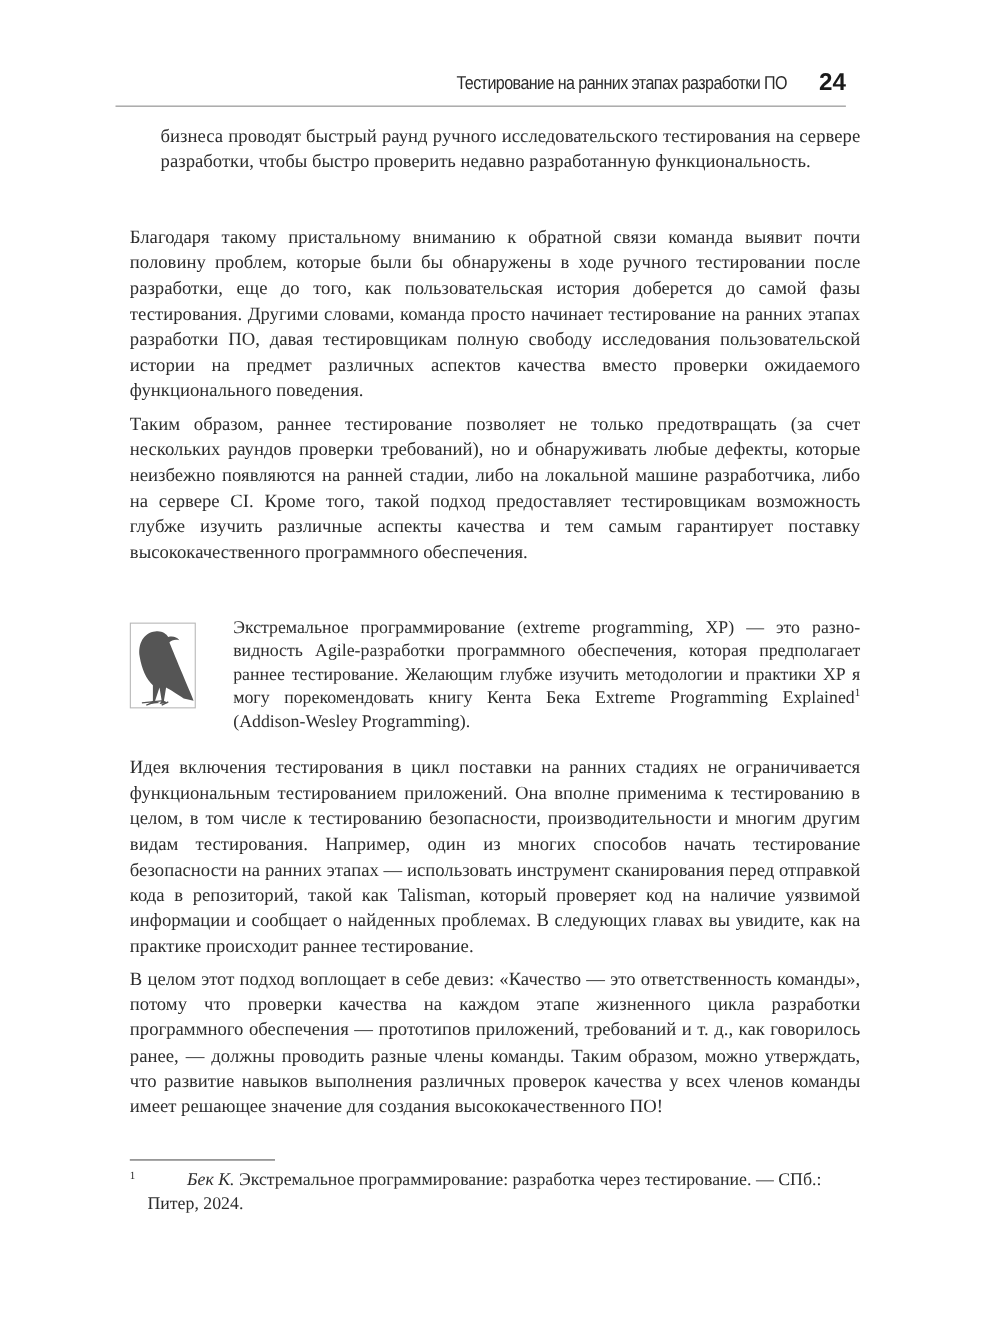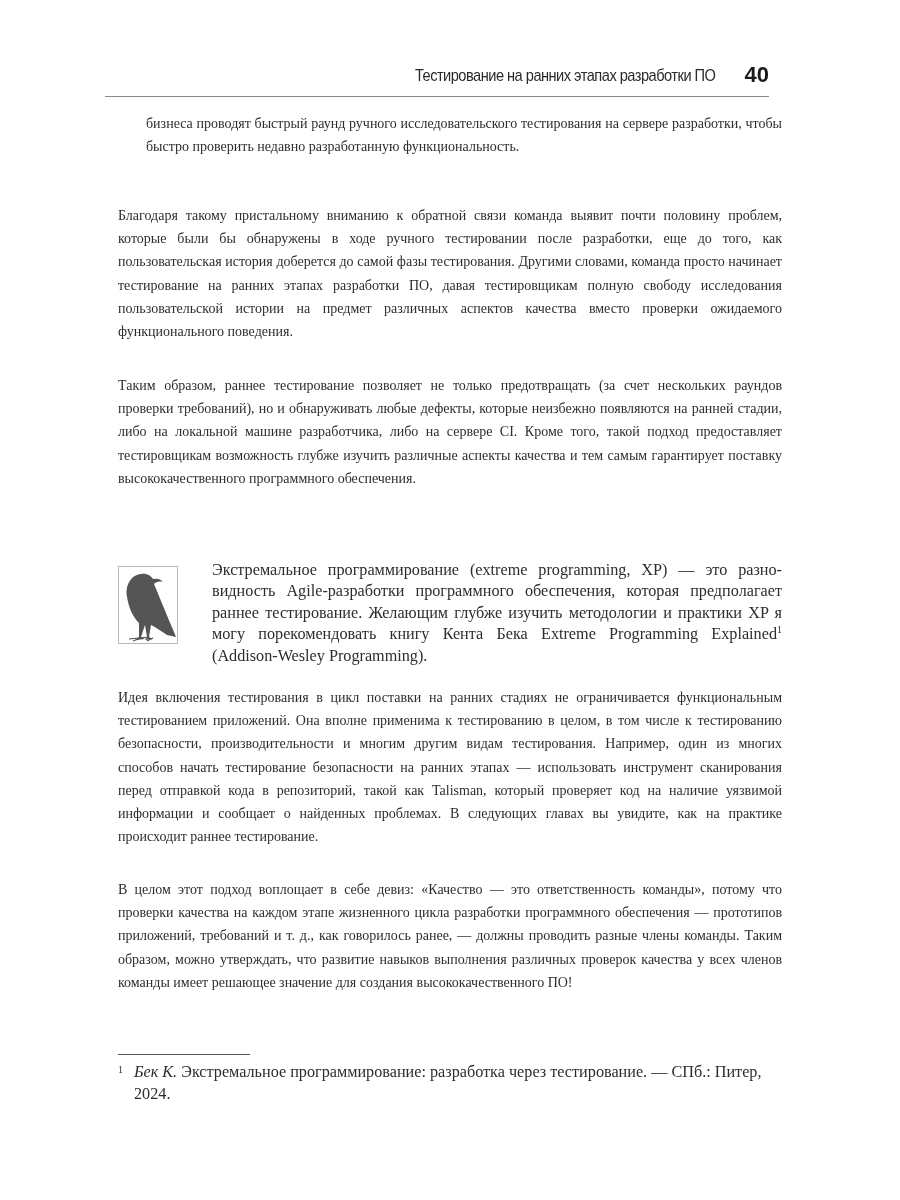--- a/index.html
+++ b/index.html
@@ -4,41 +4,41 @@
   <style>
     html, body { margin: 0; padding: 0; background: #ffffff; }
     body { width: 900px; height: 1200px; position: relative; overflow: hidden;
            font-family: "Liberation Serif", "DejaVu Serif", serif; color: #2b2b2b; }
     .running-head { position: absolute; left: 105px; top: 62px; width: 664px; height: 34px;
                     border-bottom: 1.5px solid #8a8a8a; }
     .rh-title { position: absolute; right: 54px; top: 4px; font-family: "Liberation Sans", "DejaVu Sans", sans-serif;
                 font-size: 17px; letter-spacing: -0.6px; color: #2a2a2a; transform: scaleX(0.86); transform-origin: right center; white-space: nowrap; }
     .rh-page { position: absolute; right: 0; top: 0px; font-family: "Liberation Sans", "DejaVu Sans", sans-serif;
                font-size: 22px; font-weight: bold; color: #1a1a1a; }
-    .para { position: absolute; left: 118px; width: 664px; font-size: 14px; line-height: 23.2px;
+    .para { position: absolute; left: 118px; width: 664px; font-size: 17px; line-height: 23.2px;
             text-align: justify; hyphens: manual; color: #2d2d2d; }
     .para.indent { left: 146px; width: 636px; }
     .note-box { position: absolute; left: 118px; top: 566px; width: 664px; height: 96px; }
     .note-icon { position: absolute; left: 0; top: 0; width: 58px; height: 76px; border: 1px solid #b8b8b8; background: #fff; }
     .note-icon svg { display: block; }
     .note-text { position: absolute; left: 94px; top: -6px; width: 570px; font-size: 16.2px; line-height: 21.4px;
                  text-align: justify; color: #2d2d2d; }
     .fn-rule { position: absolute; left: 118px; top: 1054px; width: 132px; height: 0; border-top: 1.5px solid #555; }
     .footnote { position: absolute; left: 118px; top: 1062px; width: 664px; font-size: 16.2px; line-height: 21.6px; color: #2d2d2d; }
     .fn-mark { position: absolute; left: 0; top: -3px; font-size: 10px; }
     .fn-body { margin-left: 16px; display: block; }
-    .fn-author { font-style: italic; }
+    .fn-author { font-style: italic; margin-left: 36px; }
     sup.ref { font-size: 10px; vertical-align: super; line-height: 0; }
   </style>
 </head>
 <body>
 
 <div class="running-head">
   <span class="rh-title">Тестирование на ранних этапах разработки ПО</span>
-  <span class="rh-page">40</span>
+  <span class="rh-page">24</span>
 </div>
 
 <p class="para indent" style="top:112px;margin:0;">бизнеса проводят быстрый раунд ручного исследовательского тестирования на сервере разработки, чтобы быстро проверить недавно разработанную функ­циональность.</p>
 
 <p class="para" style="top:204px;margin:0;">Благодаря такому пристальному вниманию к обратной связи команда выявит почти половину проблем, которые были бы обнаружены в ходе ручного тестировании после разработки, еще до того, как пользовательская история доберется до самой фазы тестирования. Другими словами, команда просто начинает тестирование на ранних этапах разработки ПО, давая тестировщикам полную свободу исследова­ния пользовательской истории на предмет различных аспектов качества вместо проверки ожидаемого функционального поведения.</p>
 
 <p class="para" style="top:374px;margin:0;">Таким образом, раннее тестирование позволяет не только предотвращать (за счет нескольких раундов проверки требований), но и обнаруживать любые дефекты, которые неизбежно появляются на ранней стадии, либо на локальной машине разработчика, либо на сервере CI. Кроме того, такой подход предо­ставляет тестировщикам возможность глубже изучить различные аспекты качества и тем самым гарантирует поставку высококачественного программ­ного обеспечения.</p>
 
 <div class="note-box">
   <div class="note-icon">

